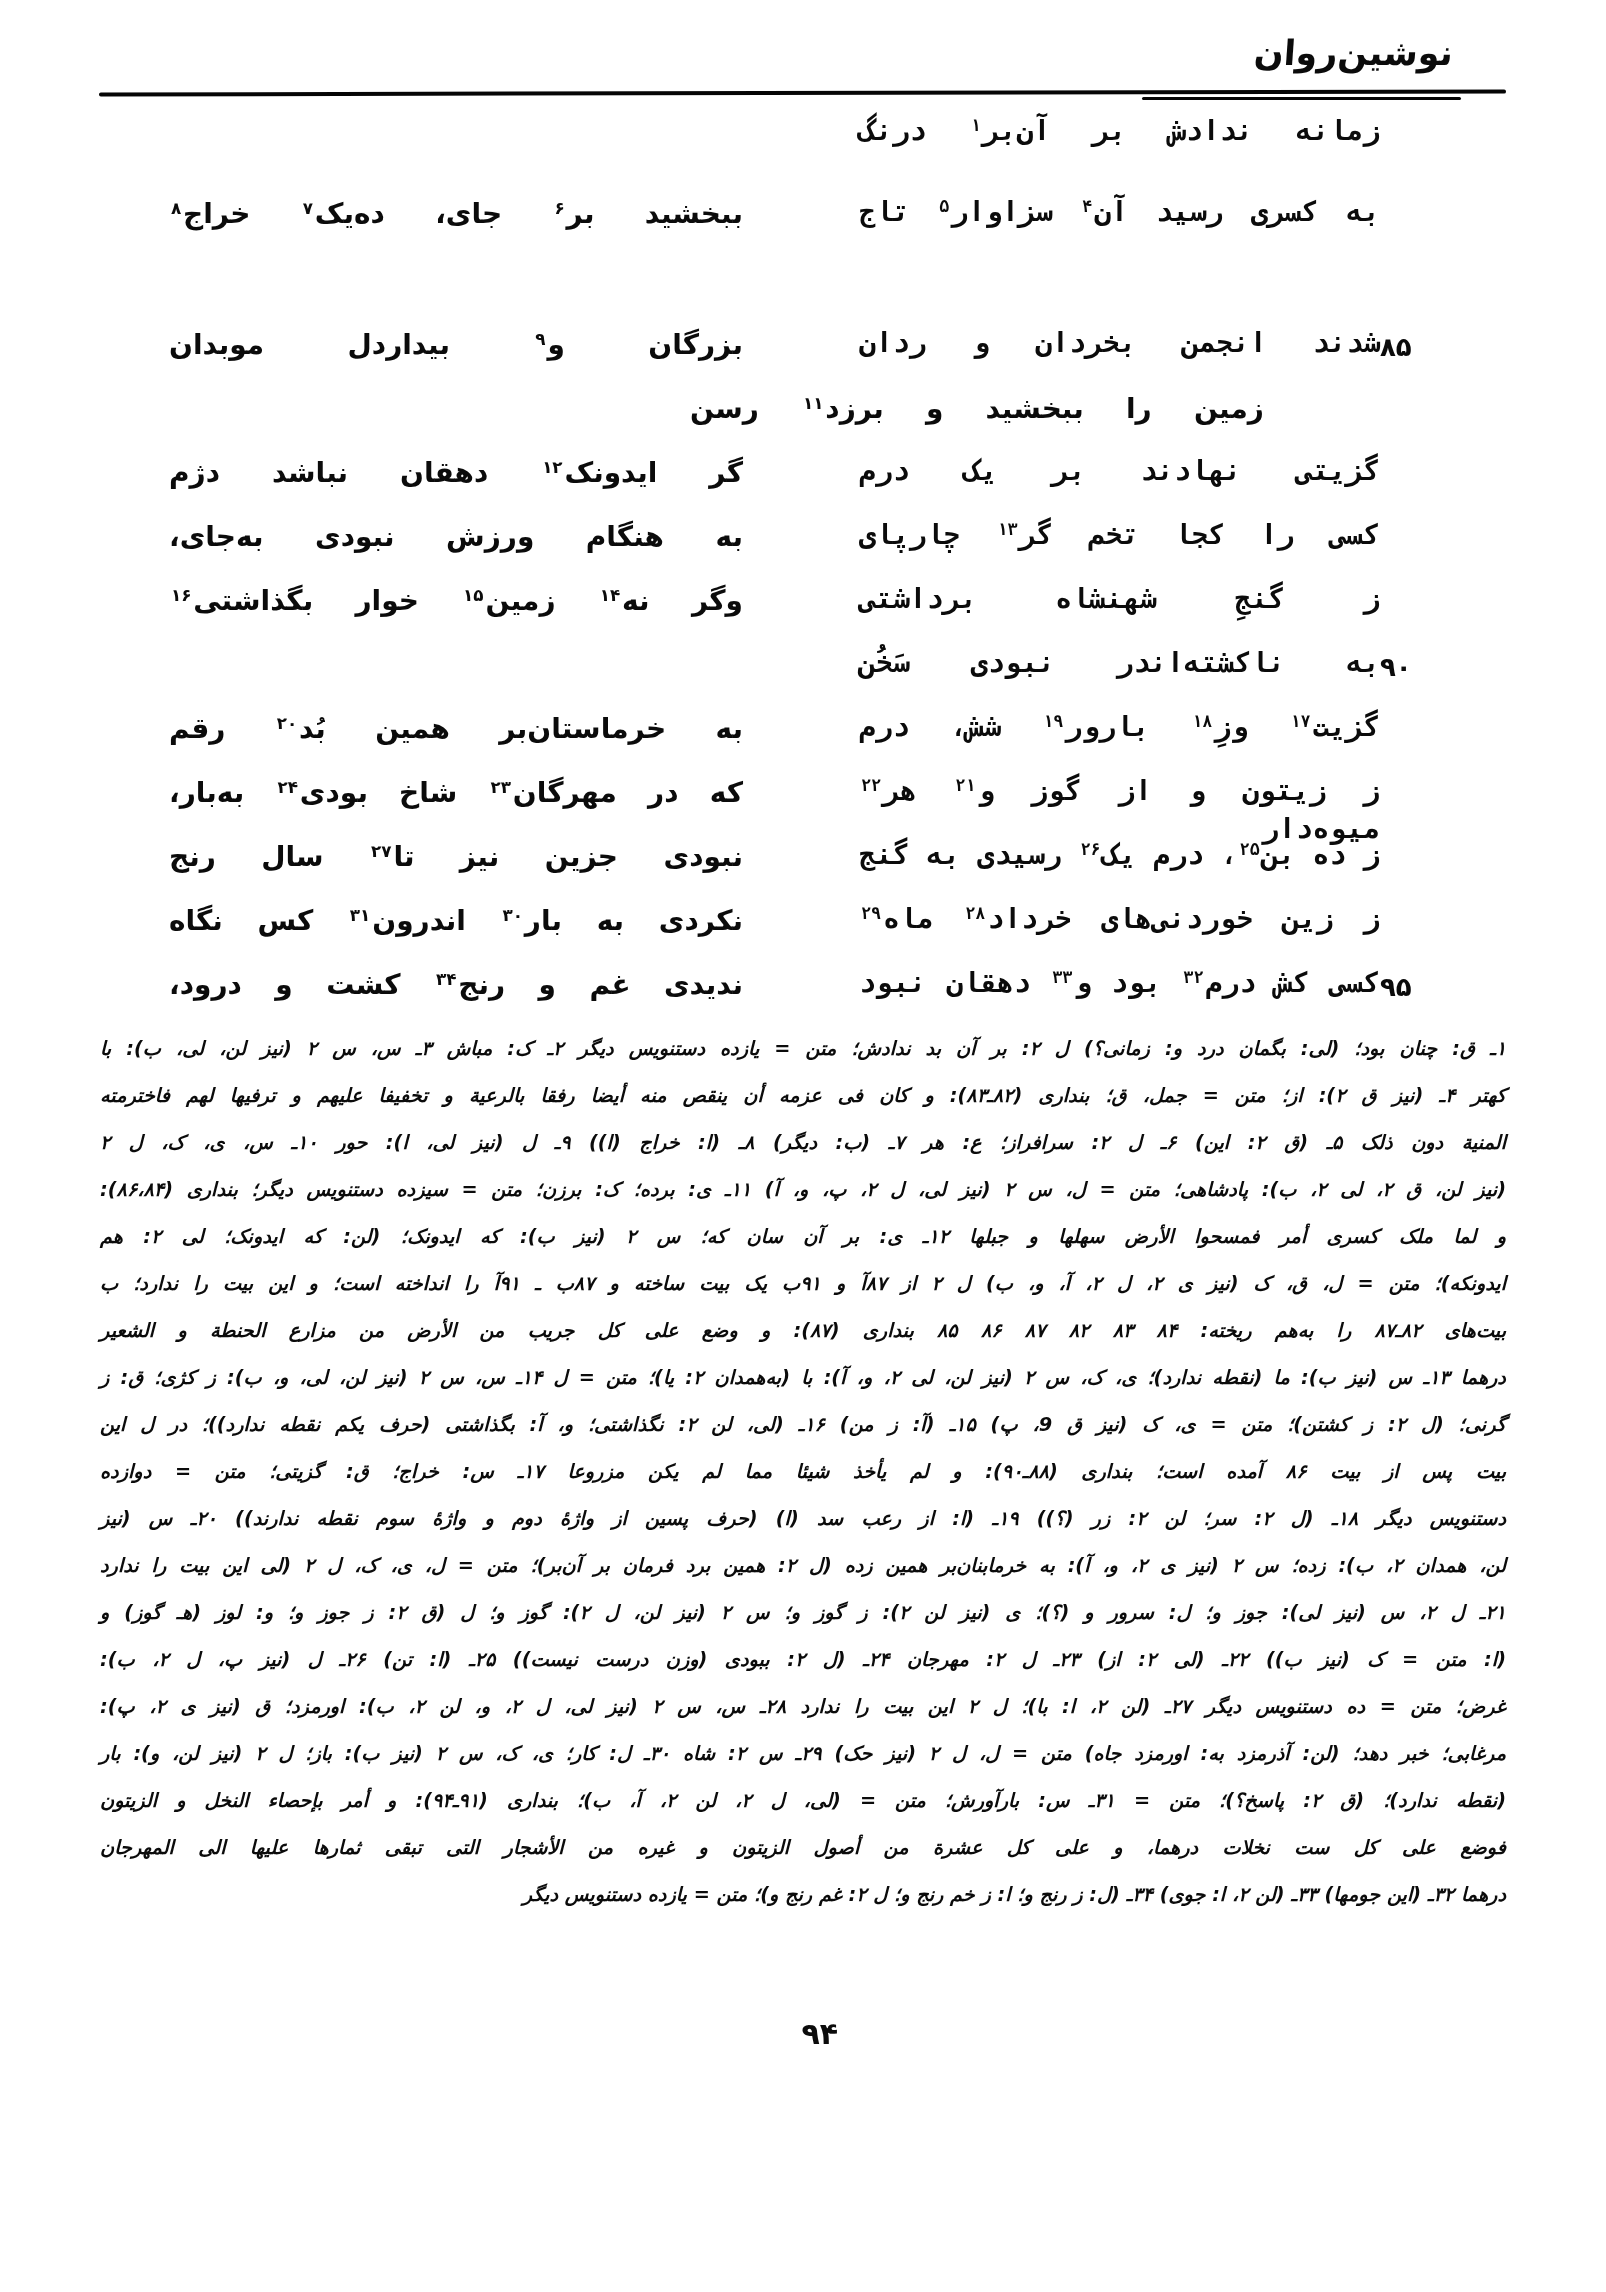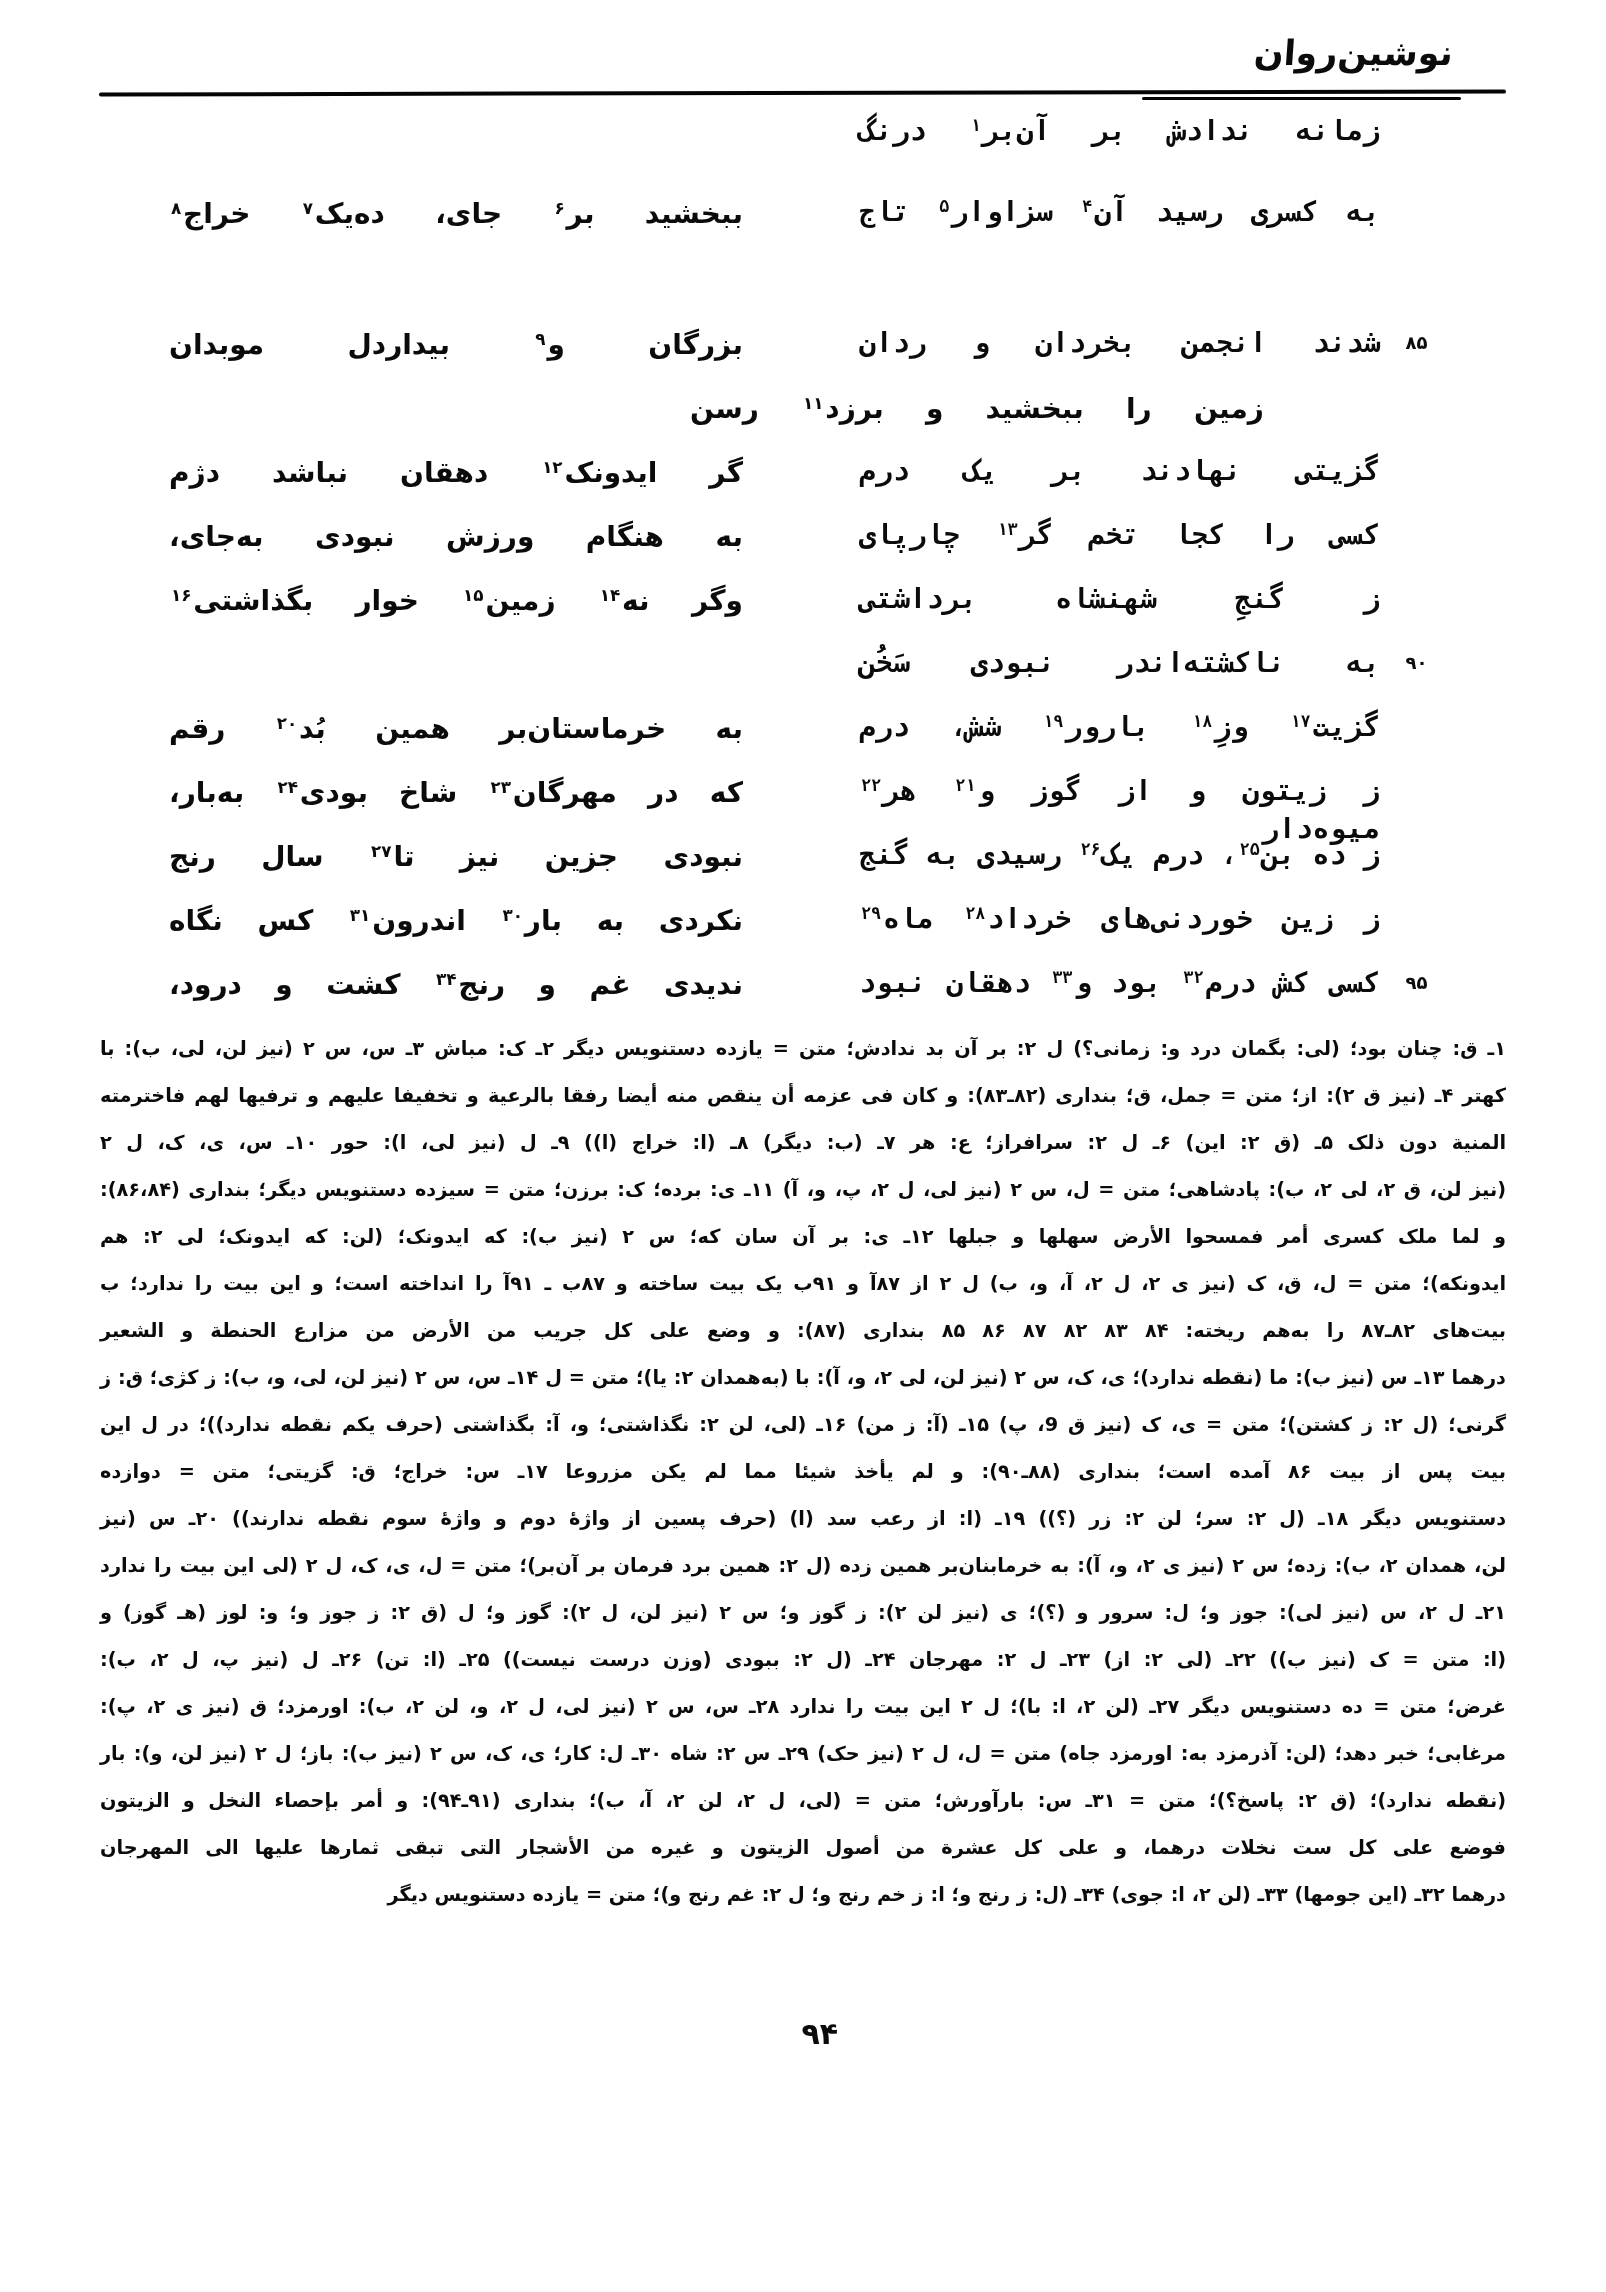--- a/index.html
+++ b/index.html
@@ -23,40 +23,40 @@
     background:#050505;border-radius:1.9px;
   }
   
   .poem{position:absolute;top:114px;right:153px;width:1284px;}
   .stanza{display:block;}
   .stanza-2{margin-top:50px;}
   .verse-row{display:flex;direction:rtl;align-items:flex-start;}
   .stanza-1 .verse-row{height:81px;}
   .stanza-2 .verse-row{height:64px;}
   .verse-num{
-    width:73px;flex:0 0 73px;font-size:18px;font-weight:bold;
-    padding-top:5.8px;text-align:center;
+    width:73px;flex:0 0 73px;font-size:26px;font-weight:bold;
+    padding-top:5.8px;text-align:left;
   }
   .hemistich{
     font-size:28px;font-weight:bold;line-height:1.35;
     text-align:justify;text-align-last:justify;
   }
   .hemistich.first{width:521px;flex:0 0 521px;font-family:Liberation Mono, monospace;}
   .gutter{width:116px;flex:0 0 116px;}
   .hemistich.second{width:574px;flex:0 0 574px;}
   .hemistich sup{
     font-size:0.60em;line-height:0;vertical-align:8.7px;
     font-weight:bold;margin:0 1.9px;
   }
   
   .footnotes{
     position:absolute;top:1025px;right:100px;width:1406px;
     font-size:19.3px;font-weight:bold;line-height:47px;
   }
-  .fn-line{text-align:justify;text-align-last:justify;}
+  .fn-line{text-align:justify;text-align-last:justify;font-style:italic;}
   .fn-line.last{text-align-last:right;}
   
   .page-number{
     position:absolute;top:2016px;right:768px;
     font-size:30px;font-weight:bold;
   }
 </style>
 </head>
 <body>
 

